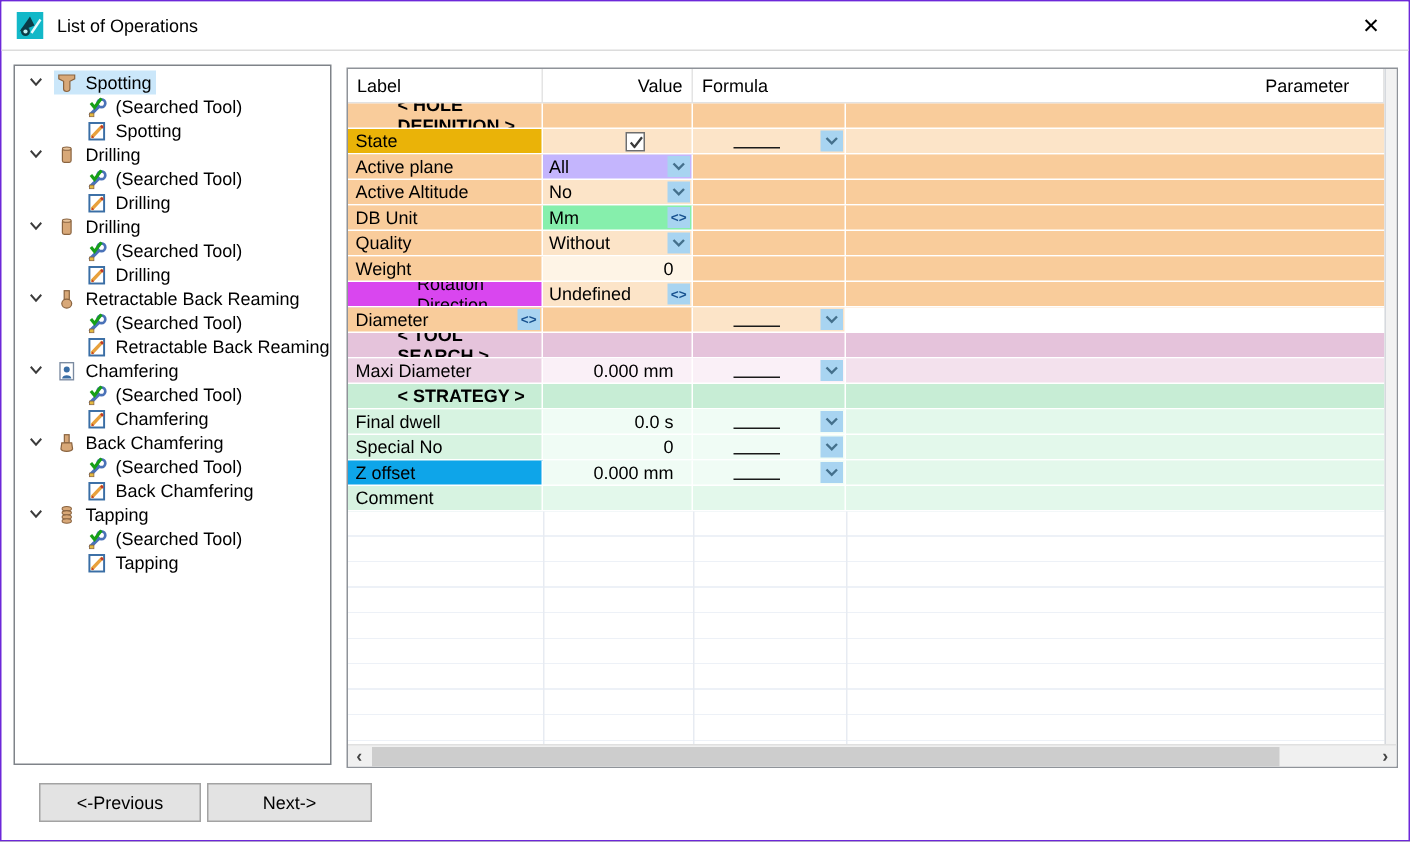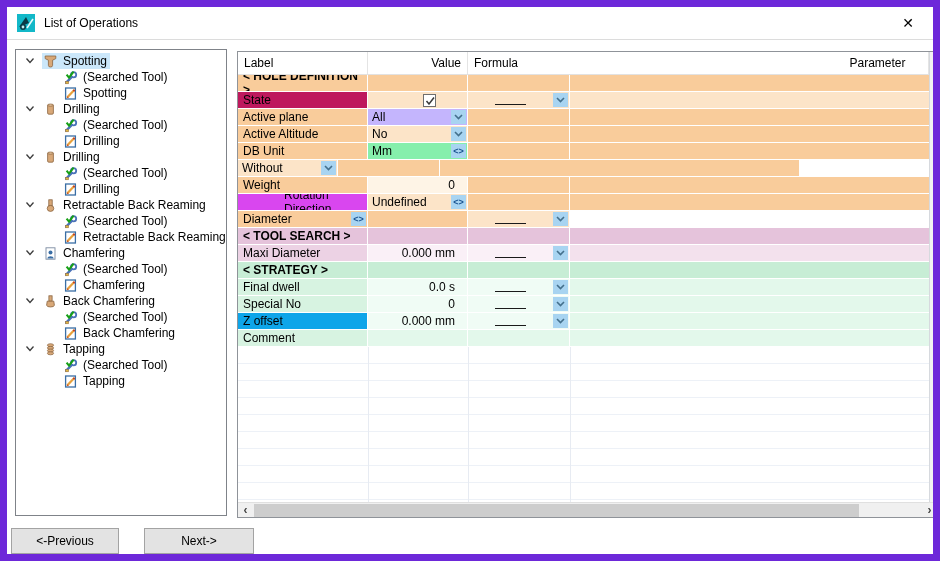--- a/index.html
+++ b/index.html
@@ -1,19 +1,19 @@
 <!DOCTYPE html>
 <html><head>
 <meta charset="utf-8">
 <style>
   * { box-sizing: border-box; }
   html,body { margin:0; padding:0; background:#9a9a9a; }
   .dialog {
     position:relative; width:940px; height:561px;
-    background:#ffffff; border:7px solid #6d28d9;
+    background:#ffffff; border:1px solid #6d28d9;
     font-family:"Liberation Sans", sans-serif; font-size:12px; color:#000;
     overflow:hidden;
   }
   
   .titlebar { position:absolute; left:0; top:0; right:0; height:33px;
     display:flex; align-items:center; background:#fff; border-bottom:1px solid #dcdcdc; }
   .titlebar .app-icon { width:18px; height:18px; margin-left:10px; flex:0 0 auto; }
   .titlebar .title { margin-left:9px; font-size:12px; }
   .titlebar .close { margin-left:auto; margin-right:14px; width:22px; height:22px;
     display:flex; align-items:center; justify-content:center; font-size:14px; cursor:default; }
@@ -40,21 +40,21 @@
   .rows { position:absolute; left:0; top:23px; width:691px; }
   .trow { display:flex; height:17px; }
   .cell { height:17px; border-right:1px solid #fff; border-bottom:1px solid #fff;
     position:relative; display:flex; align-items:center; overflow:hidden; }
   .cell.l { width:130px; padding-left:5px; }
   .cell.v { width:100px; }
   .cell.p { width:102px; }
   .cell.f { width:359px; padding-left:6px; border-right:none; }
   .cell.v .vtext { padding-left:4px; }
   .cell.v.num { justify-content:flex-end; padding-right:12px; }
-  .section-label { font-weight:bold; }
+  .section-label { font-weight:bold;margin-left:28px; }
   .ctrl-btn { position:absolute; right:1px; top:1px; width:15px; height:14px;
     background:#a8d4f1; display:flex; align-items:center; justify-content:center; }
   .ctrl-btn svg { width:9px; height:6px; }
   .spin-glyph { font-size:9px; font-weight:bold; color:#17518f; letter-spacing:0px; line-height:14px; }
   .checkbox { width:13px; height:13px; background:#fff; border:1px solid #6e6e6e;
     margin-left:55px; display:flex; align-items:center; justify-content:center; }
   .param-wrap { flex:1; display:flex; justify-content:center; padding-right:16px; }
   .uscore { width:31px; border-bottom:1px solid #1a1a1a; height:9px; }
   .empty-grid { position:absolute; left:0; width:691px;
     background-image: repeating-linear-gradient(to bottom, transparent 0px, transparent 16px, #edf1f7 16px, #edf1f7 17px); }
@@ -64,21 +64,21 @@
   .hscroll { position:absolute; left:0; right:0; bottom:0; height:15px;
     background:#f0f0f0; border-top:1px solid #e0e0e0; display:flex; align-items:center; }
   .hs-arrow { width:15px; height:15px; display:flex; align-items:center; justify-content:center;
     color:#444; font-size:12px; line-height:15px; flex:0 0 auto; font-weight:bold; }
   .hs-track { position:relative; flex:1; height:15px; }
   .hs-thumb { position:absolute; left:1px; top:1px; height:13px; width:605px; background:#cdcdcd; }
   
   .btn { position:absolute; top:521px; height:26px; background:#e3e3e3;
     border:1px solid #a3a3a3; font-family:"Liberation Sans",sans-serif; font-size:12px;
     display:flex; align-items:center; justify-content:center; }
-  .btn.prev { left:4px; width:108px; }
+  .btn.prev { left:25px; width:108px; }
   .btn.next { left:137px; width:110px; }
 </style>
 </head>
 <body>
 
 <div class="dialog">
 
   <div class="titlebar">
     <svg class="app-icon" viewBox="0 0 18 18">
       <rect x="0" y="0" width="18" height="18" fill="#12b8c8"></rect>
@@ -358,21 +358,21 @@
     <div class="rows">
         <div class="trow">
           <div class="cell l" style="background: rgb(249, 204, 155);">
             <span class="section-label">&lt; HOLE DEFINITION &gt;</span>
           </div>
           <div class="cell v" style="background: rgb(249, 204, 155);"></div>
           <div class="cell p" style="background: rgb(249, 204, 155);"></div>
           <div class="cell f" style="background: rgb(249, 204, 155);"></div>
         </div>
         <div class="trow">
-          <div class="cell l" style="background: #be185d;">
+          <div class="cell l" style="background: #eab308;">
             <span>State</span>
           </div>
           <div class="cell v" style="background: rgb(252, 228, 200);">
             <div class="checkbox">
               <svg viewBox="0 0 10 9" style="width: 10px; height: 9px;">
                 <path d="M1.5 5 l2.5 3 L9 1.5" fill="none" stroke="#3a3a3a" stroke-width="1.5"></path>
               </svg>
             </div>
           </div>
           <div class="cell p" style="background: rgb(252, 228, 200);">
@@ -424,20 +424,23 @@
           <div class="cell v" style="background: #86efac;">
             <span class="vtext">Mm</span>
             <div class="ctrl-btn" style="background: rgb(168, 212, 241);">
               <span class="spin-glyph">&lt;&gt;</span>
             </div>
           </div>
           <div class="cell p" style="background: rgb(249, 204, 155);"></div>
           <div class="cell f" style="background: rgb(249, 204, 155);"></div>
         </div>
         <div class="trow">
+          <div class="cell l" style="background: rgb(249, 204, 155);">
+            <span>Quality</span>
+          </div>
           <div class="cell v" style="background: rgb(252, 228, 200);">
             <span class="vtext">Without</span>
             <div class="ctrl-btn" style="background: rgb(168, 212, 241);">
               <svg viewBox="0 0 9 6" style="width: 9px; height: 6px;">
                 <path d="M1 1 L4.5 4.5 L8 1" fill="none" stroke="#44708c" stroke-width="1.6"></path>
               </svg>
             </div>
           </div>
           <div class="cell p" style="background: rgb(249, 204, 155);"></div>
           <div class="cell f" style="background: rgb(249, 204, 155);"></div>

